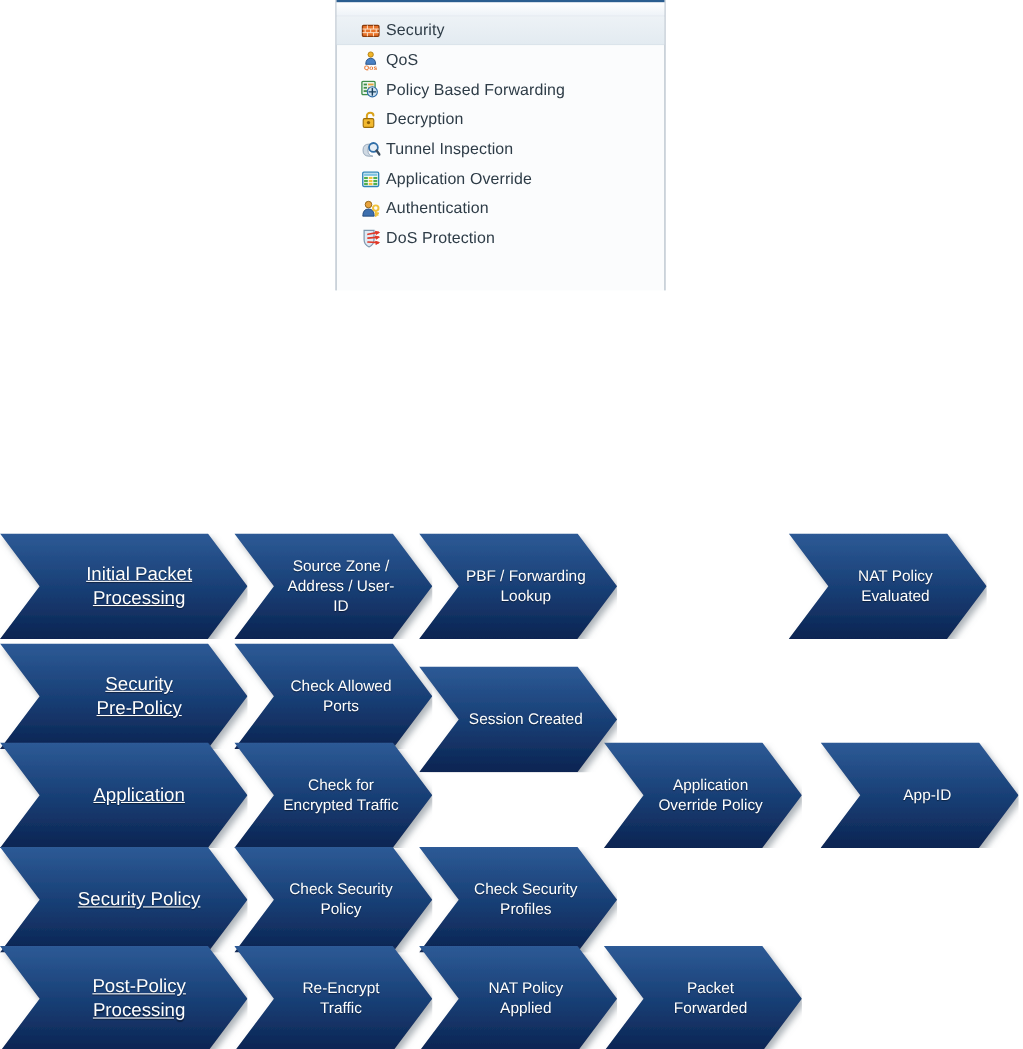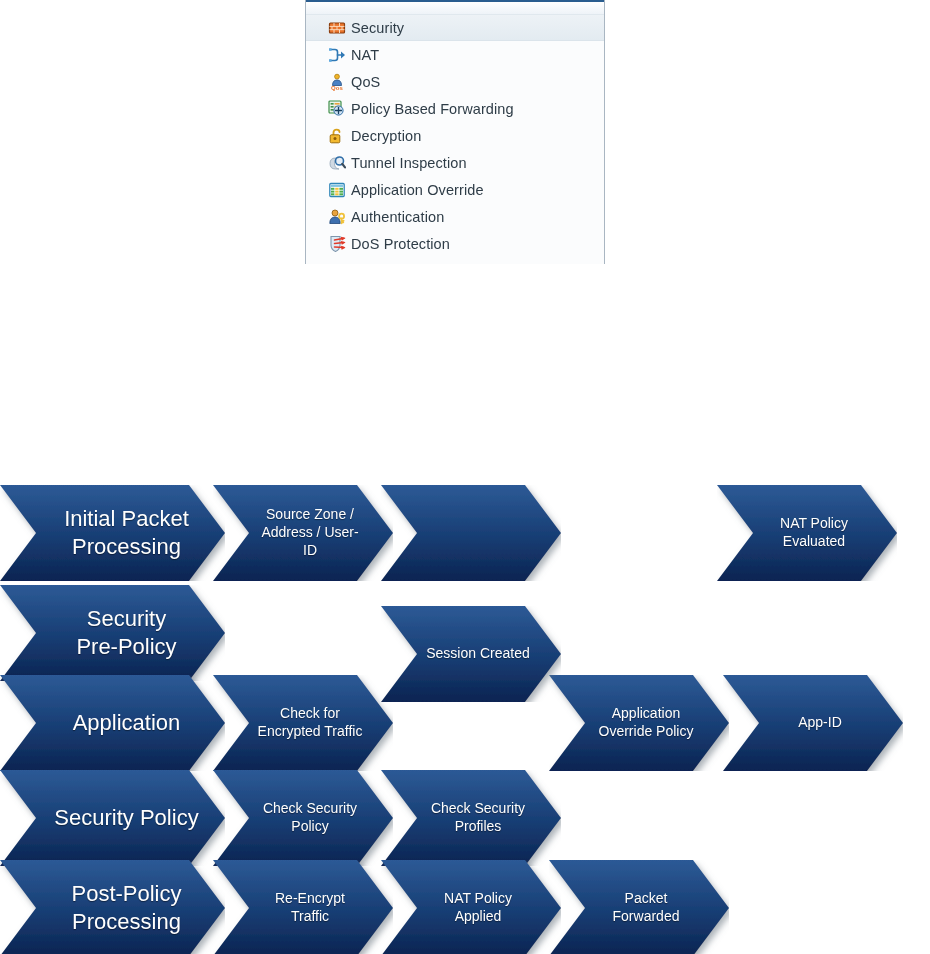--- a/index.html
+++ b/index.html
@@ -93,22 +93,23 @@
     position: relative;
     z-index: 3;
     color: #ffffff;
     text-align: center;
     line-height: 1.28;
     text-shadow: 0 1px 1px rgba(0,0,0,0.45);
     padding: 0 6px;
     white-space: pre-line;
   }
   .chev.head .chev-text {
-    font-size: 22px;
+    font-size: 17px;
     padding-left: 34px;
+    text-decoration: underline;
   }
   .chev.step .chev-text {
     font-size: 14px;
     padding-left: 20px;
   }
 </style>
 </head>
 <body>
 
 <div id="policy-panel">
@@ -126,32 +127,20 @@
               <line x1="9" y1="7.4" x2="9" y2="10.7"></line>
               <line x1="14" y1="7.4" x2="14" y2="10.7"></line>
               <line x1="6" y1="10.7" x2="6" y2="14"></line>
               <line x1="11.5" y1="10.7" x2="11.5" y2="14"></line>
             </g>
           </svg></span>
         <span class="policy-label">Security</span>
       </li>
       <li class="policy-item">
         <span class="policy-icon"><svg viewBox="0 0 18 18" xmlns="http://www.w3.org/2000/svg">
-            <g stroke="#2f78b5" stroke-width="1.6" fill="none" stroke-linecap="round">
-              <path d="M2.5 3.5 H7 Q9.5 3.5 9.5 6 V12 Q9.5 14.5 7 14.5 H2.5"></path>
-              <line x1="9.5" y1="9" x2="14" y2="9"></line>
-            </g>
-            <polygon points="13,5.5 17,9 13,12.5" fill="#2f78b5"></polygon>
-            <rect x="1" y="2.2" width="2.6" height="2.6" fill="#5ea8de"></rect>
-            <rect x="1" y="13.2" width="2.6" height="2.6" fill="#5ea8de"></rect>
-          </svg></span>
-        <span class="policy-label">NAT</span>
-      </li>
-      <li class="policy-item">
-        <span class="policy-icon"><svg viewBox="0 0 18 18" xmlns="http://www.w3.org/2000/svg">
             <circle cx="9" cy="3.6" r="2.4" fill="#f0b429" stroke="#b07c0a" stroke-width="0.8"></circle>
             <path d="M4.5 12.5 Q4.5 7 9 7 Q13.5 7 13.5 12.5 Z" fill="#4a81c4" stroke="#244f83" stroke-width="0.8"></path>
             <text x="9" y="17.3" font-size="6" font-family="Liberation Sans, sans-serif" font-weight="bold" fill="#e8732a" text-anchor="middle">Qos</text>
           </svg></span>
         <span class="policy-label">QoS</span>
       </li>
       <li class="policy-item">
         <span class="policy-icon"><svg viewBox="0 0 18 18" xmlns="http://www.w3.org/2000/svg">
             <rect x="1" y="1" width="12" height="12" rx="1" fill="#e9f3ea" stroke="#3f8f4a" stroke-width="1.2"></rect>
             <g fill="#3f8f4a">
@@ -284,20 +273,22 @@
         <stop offset="0%" stop-color="#2d5a96"></stop>
         <stop offset="55%" stop-color="#173d73"></stop>
         <stop offset="100%" stop-color="#0c2452"></stop>
       </linearGradient>
       <filter id="sg2" x="-25%" y="-25%" width="160%" height="170%">
         <feDropShadow dx="3" dy="4" stdDeviation="3" flood-color="#6b7680" flood-opacity="0.55"></feDropShadow>
       </filter>
     </defs>
     <polygon points="0,0 144,0 180,48 144,96 0,96 36,48" fill="url(#g2)" filter="url(#sg2)"></polygon>
   </svg>
+        <div class="chev-text">PBF / Forwarding
+Lookup</div>
       </div>
       <div class="chev step" style="left: 717px; width: 180px; z-index: 46;">
         <svg viewBox="0 0 180 96" preserveAspectRatio="none" xmlns="http://www.w3.org/2000/svg">
     <defs>
       <linearGradient id="g4" x1="0" y1="0" x2="0" y2="1">
         <stop offset="0%" stop-color="#2d5a96"></stop>
         <stop offset="55%" stop-color="#173d73"></stop>
         <stop offset="100%" stop-color="#0c2452"></stop>
       </linearGradient>
       <filter id="sg4" x="-25%" y="-25%" width="160%" height="170%">
@@ -321,20 +312,37 @@
       </linearGradient>
       <filter id="sg5" x="-25%" y="-25%" width="160%" height="170%">
         <feDropShadow dx="3" dy="4" stdDeviation="3" flood-color="#6b7680" flood-opacity="0.55"></feDropShadow>
       </filter>
     </defs>
     <polygon points="0,0 189,0 225,48 189,96 0,96 36,48" fill="url(#g5)" filter="url(#sg5)"></polygon>
   </svg>
         <div class="chev-text">Security
 Pre-Policy</div>
       </div>
+      <div class="chev step" style="left: 213px; width: 180px; z-index: 49;">
+        <svg viewBox="0 0 180 96" preserveAspectRatio="none" xmlns="http://www.w3.org/2000/svg">
+    <defs>
+      <linearGradient id="g6" x1="0" y1="0" x2="0" y2="1">
+        <stop offset="0%" stop-color="#2d5a96"></stop>
+        <stop offset="55%" stop-color="#173d73"></stop>
+        <stop offset="100%" stop-color="#0c2452"></stop>
+      </linearGradient>
+      <filter id="sg6" x="-25%" y="-25%" width="160%" height="170%">
+        <feDropShadow dx="3" dy="4" stdDeviation="3" flood-color="#6b7680" flood-opacity="0.55"></feDropShadow>
+      </filter>
+    </defs>
+    <polygon points="0,0 144,0 180,48 144,96 0,96 36,48" fill="url(#g6)" filter="url(#sg6)"></polygon>
+  </svg>
+        <div class="chev-text">Check Allowed
+Ports</div>
+      </div>
       <div class="chev step" style="left: 381px; width: 180px; z-index: 48; margin-top: 21px;">
         <svg viewBox="0 0 180 96" preserveAspectRatio="none" xmlns="http://www.w3.org/2000/svg">
     <defs>
       <linearGradient id="g7" x1="0" y1="0" x2="0" y2="1">
         <stop offset="0%" stop-color="#2d5a96"></stop>
         <stop offset="55%" stop-color="#173d73"></stop>
         <stop offset="100%" stop-color="#0c2452"></stop>
       </linearGradient>
       <filter id="sg7" x="-25%" y="-25%" width="160%" height="170%">
         <feDropShadow dx="3" dy="4" stdDeviation="3" flood-color="#6b7680" flood-opacity="0.55"></feDropShadow>
@@ -389,21 +397,21 @@
       </linearGradient>
       <filter id="sg11" x="-25%" y="-25%" width="160%" height="170%">
         <feDropShadow dx="3" dy="4" stdDeviation="3" flood-color="#6b7680" flood-opacity="0.55"></feDropShadow>
       </filter>
     </defs>
     <polygon points="0,0 144,0 180,48 144,96 0,96 36,48" fill="url(#g11)" filter="url(#sg11)"></polygon>
   </svg>
         <div class="chev-text">Application
 Override Policy</div>
       </div>
-      <div class="chev step" style="left: 723px; width: 180px; z-index: 46;">
+      <div class="chev step" style="left: 746px; width: 180px; z-index: 46;">
         <svg viewBox="0 0 180 96" preserveAspectRatio="none" xmlns="http://www.w3.org/2000/svg">
     <defs>
       <linearGradient id="g12" x1="0" y1="0" x2="0" y2="1">
         <stop offset="0%" stop-color="#2d5a96"></stop>
         <stop offset="55%" stop-color="#173d73"></stop>
         <stop offset="100%" stop-color="#0c2452"></stop>
       </linearGradient>
       <filter id="sg12" x="-25%" y="-25%" width="160%" height="170%">
         <feDropShadow dx="3" dy="4" stdDeviation="3" flood-color="#6b7680" flood-opacity="0.55"></feDropShadow>
       </filter>

